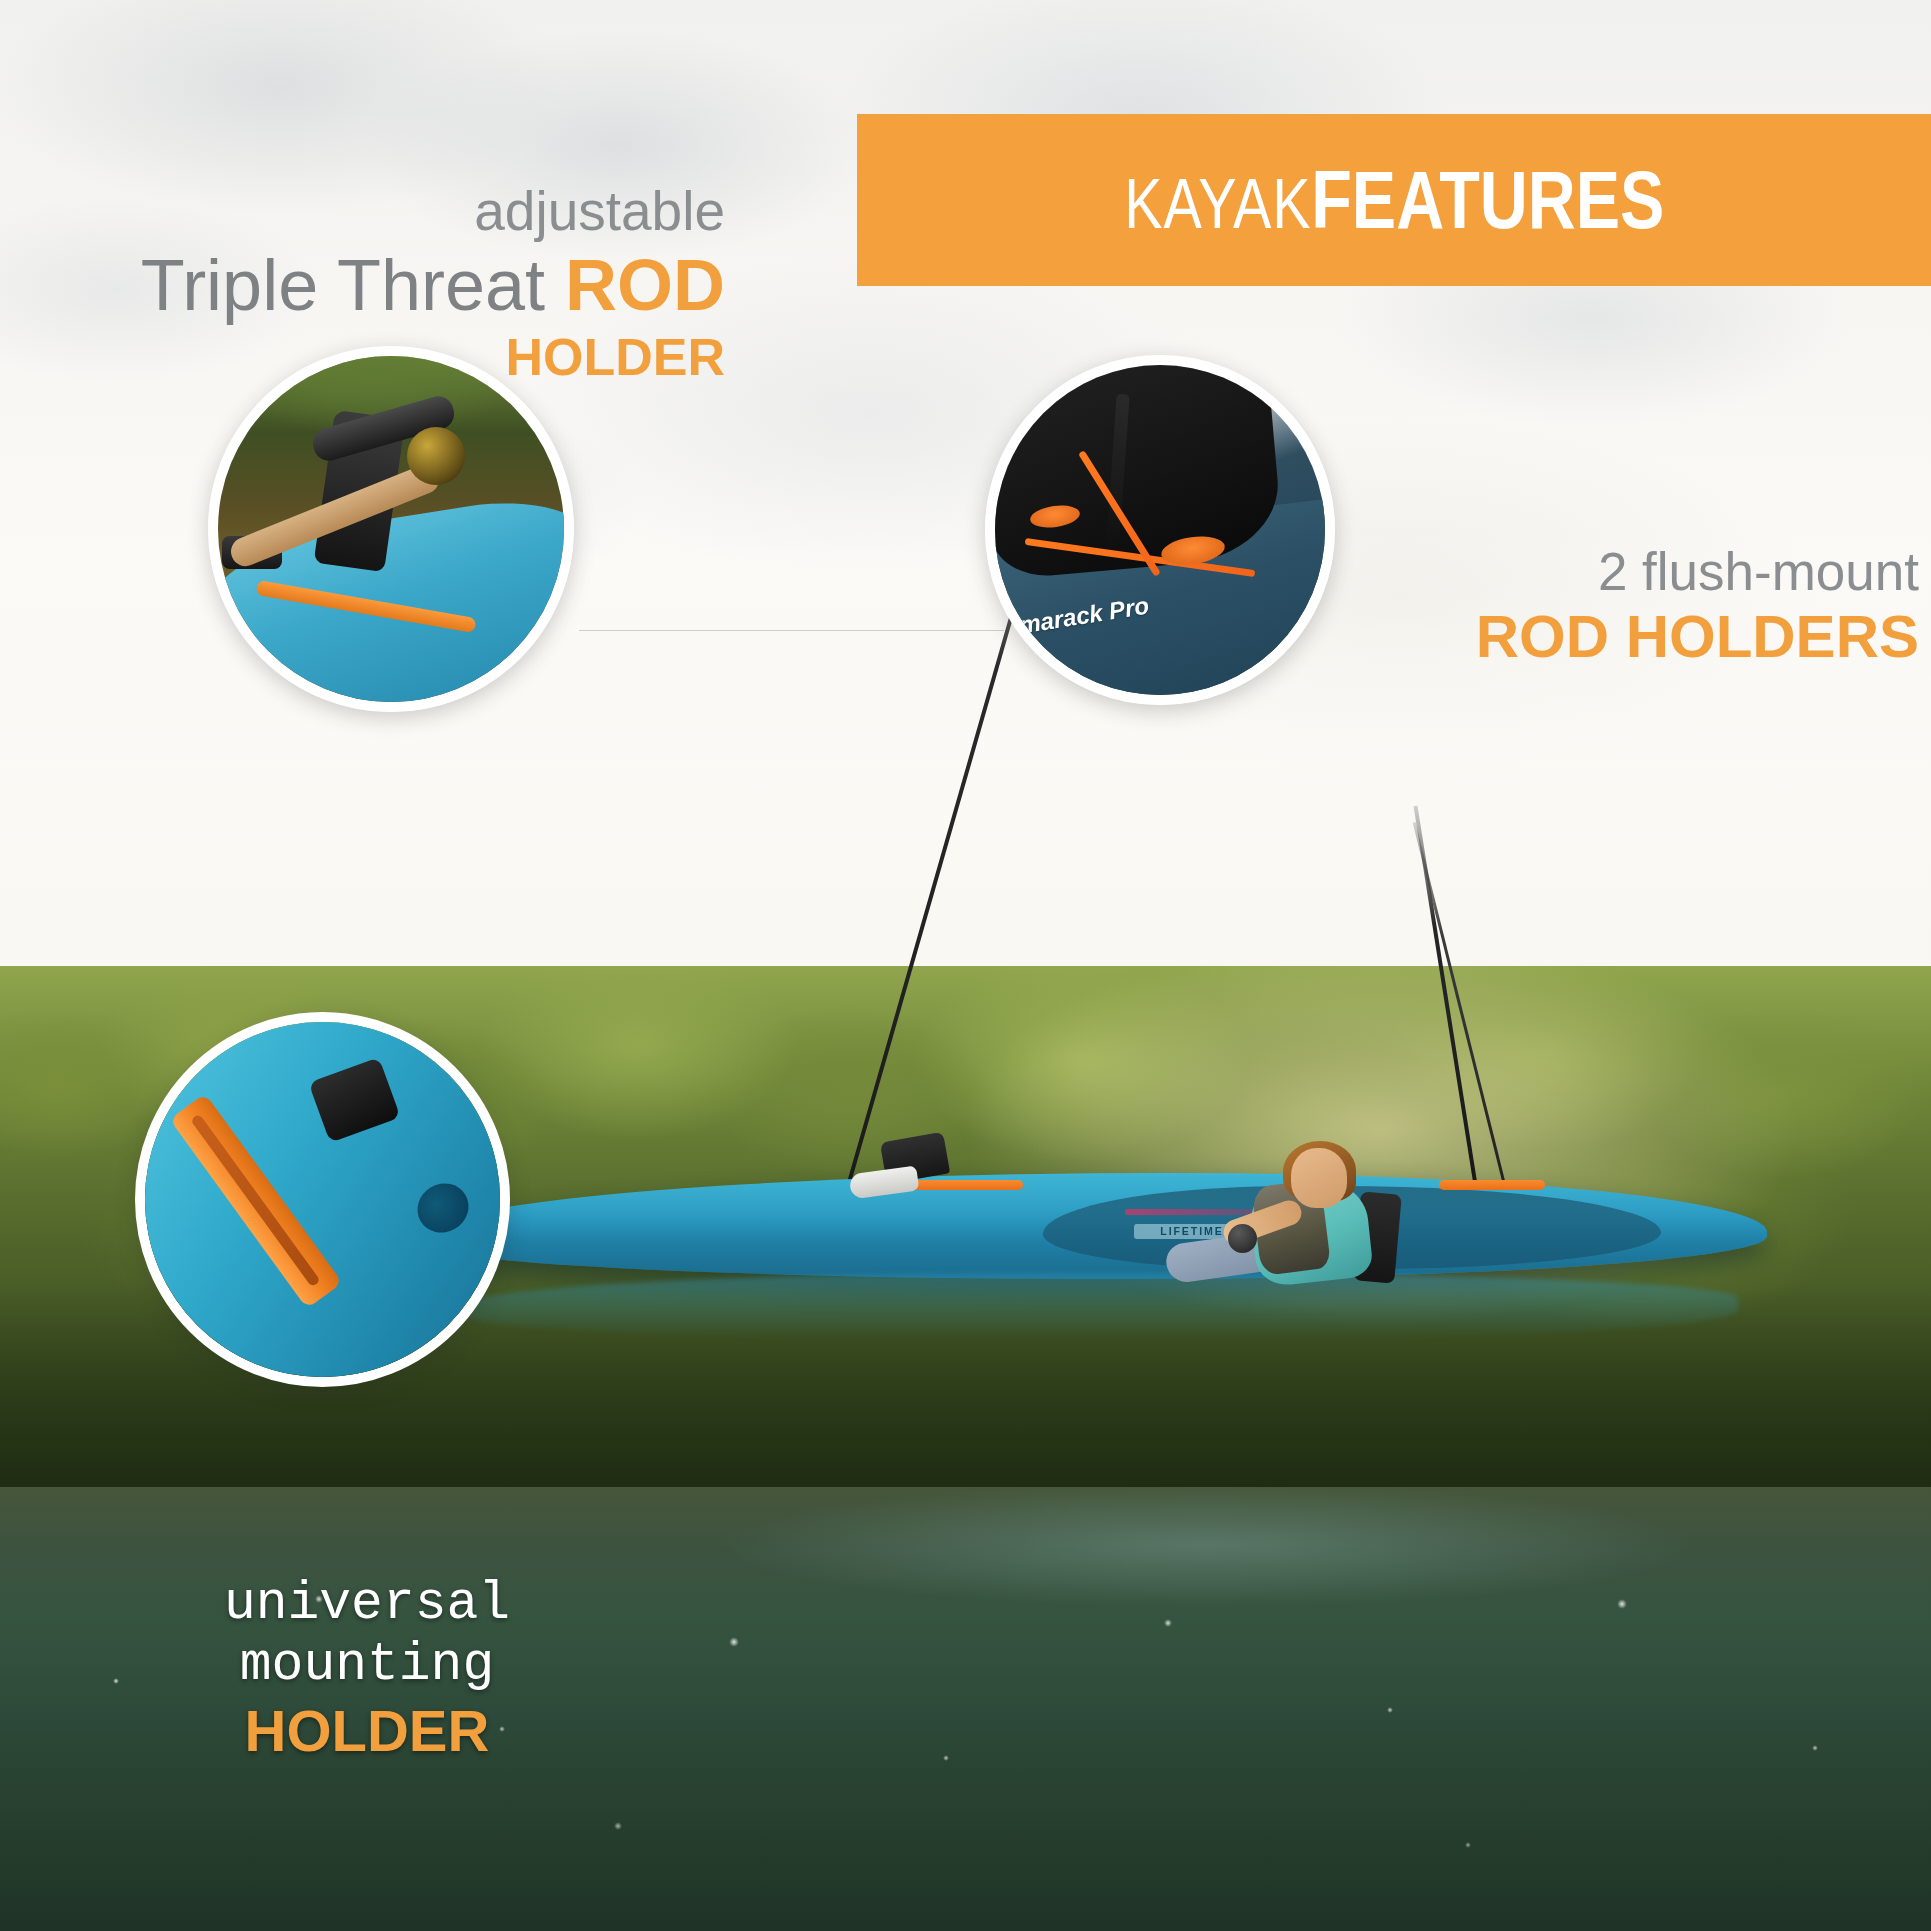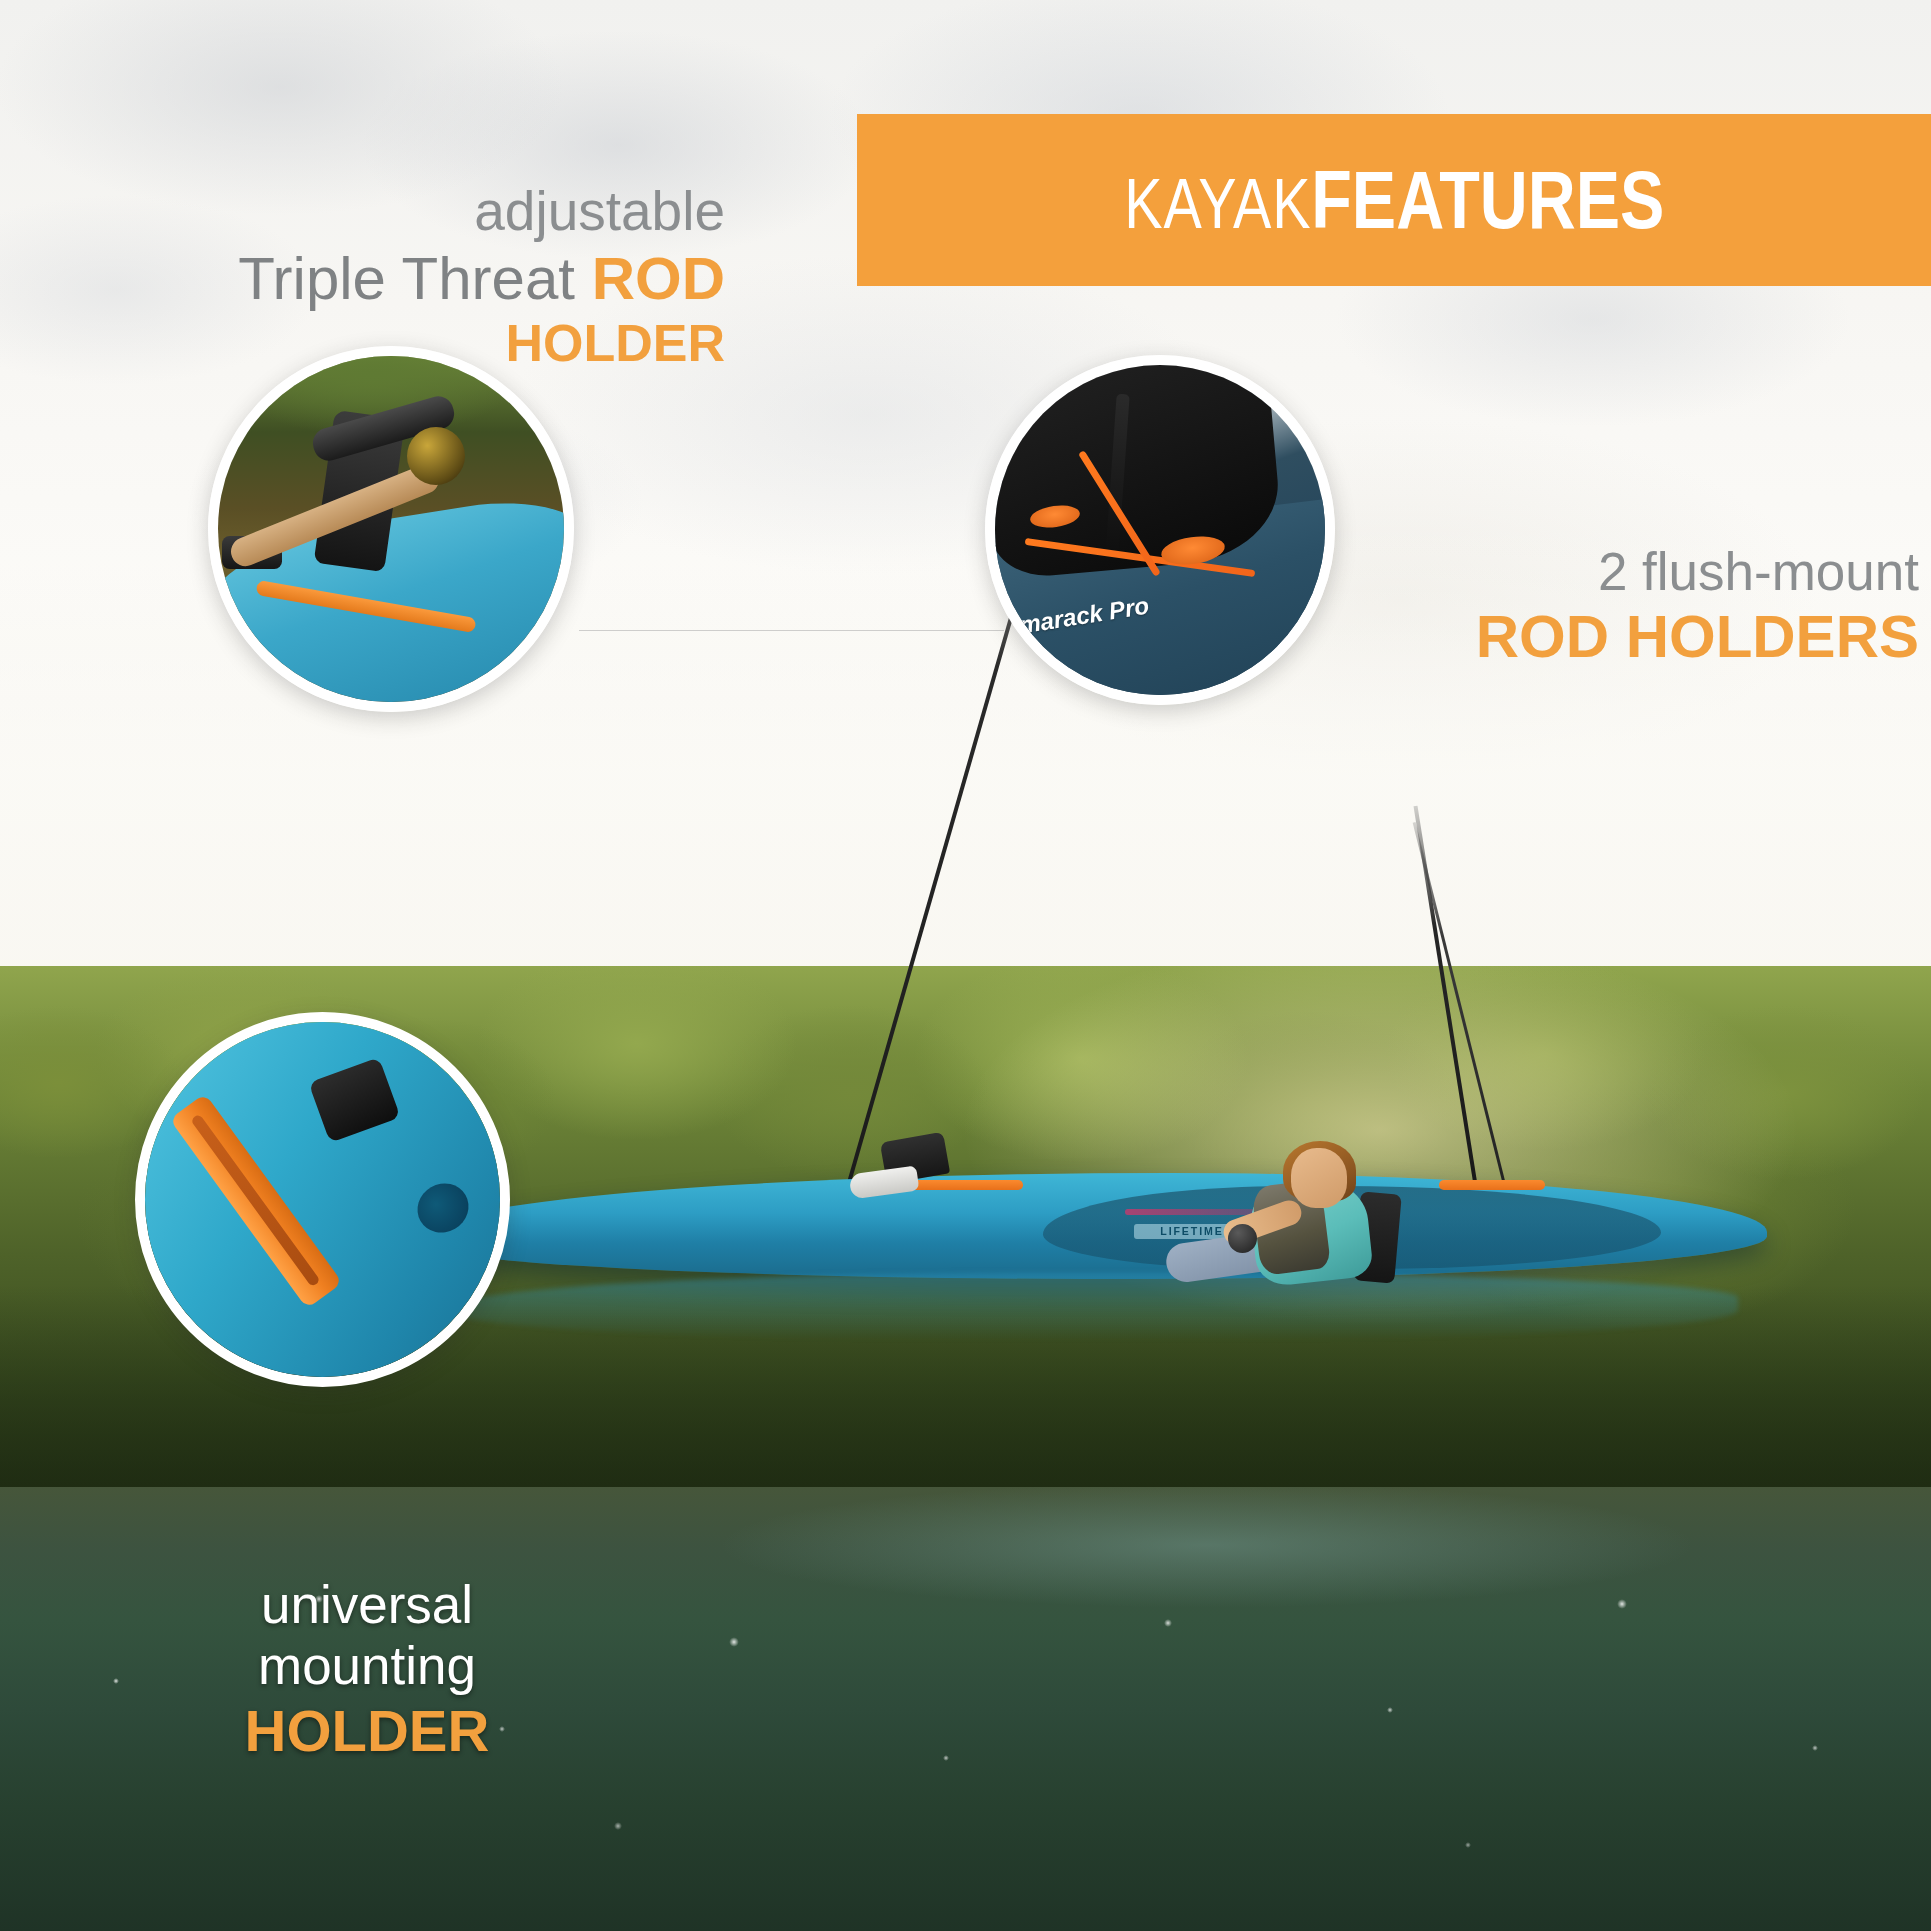--- a/index.html
+++ b/index.html
@@ -328,28 +328,28 @@
     position:absolute;left:272px;top:162px;width:52px;height:48px;
     background:radial-gradient(ellipse at 42% 36%,#0f5a78,#0a4360 70%,#06334a);
     border-radius:50%;transform:rotate(-30deg);
   }
 
   
   .label{position:absolute;line-height:1.16;}
   .lbl-gray{color:#8b8e90;font-weight:400;}
   .lbl-gray-b{color:#7f8284;font-weight:400;}
   .lbl-orange{color:#f2a03e;font-weight:700;}
-  .lbl-white{color:#ffffff;font-weight:400;text-shadow:0 1.9px 5.8px rgba(0,0,0,.45);}
+  .lbl-white{color:#ffffff;font-weight:400;text-shadow:0 1.9px 5.8px rgba(0,0,0,.45);font-family:Liberation Mono, monospace;}
   .lbl-orange-sh{color:#f2a03e;font-weight:700;text-shadow:0 1.9px 5.8px rgba(0,0,0,.45);}
 
   .label-rod{left:126px;top:180px;width:599px;text-align:right;font-size:55px;}
   .label-flush{left:1378px;top:541px;width:541px;text-align:right;font-size:55px;}
   .label-tracks{left:174px;top:1574px;width:386px;text-align:center;font-size:53px;}
 
-  .label-rod .l2{font-size:60px;}
+  .label-rod .l2{font-size:72px;}
   .label-rod .l3{font-size:52px;}
   .label-flush .l1{font-size:53px;}
   .label-flush .l2{font-size:60px;}
   .label-tracks .l3{font-size:58px;}
 
   
   .leader{position:absolute;background:#a9a9a9;}
   .leader-h{left:579px;top:630px;width:425px;height:1px;opacity:.55;}
 </style>
 </head>

